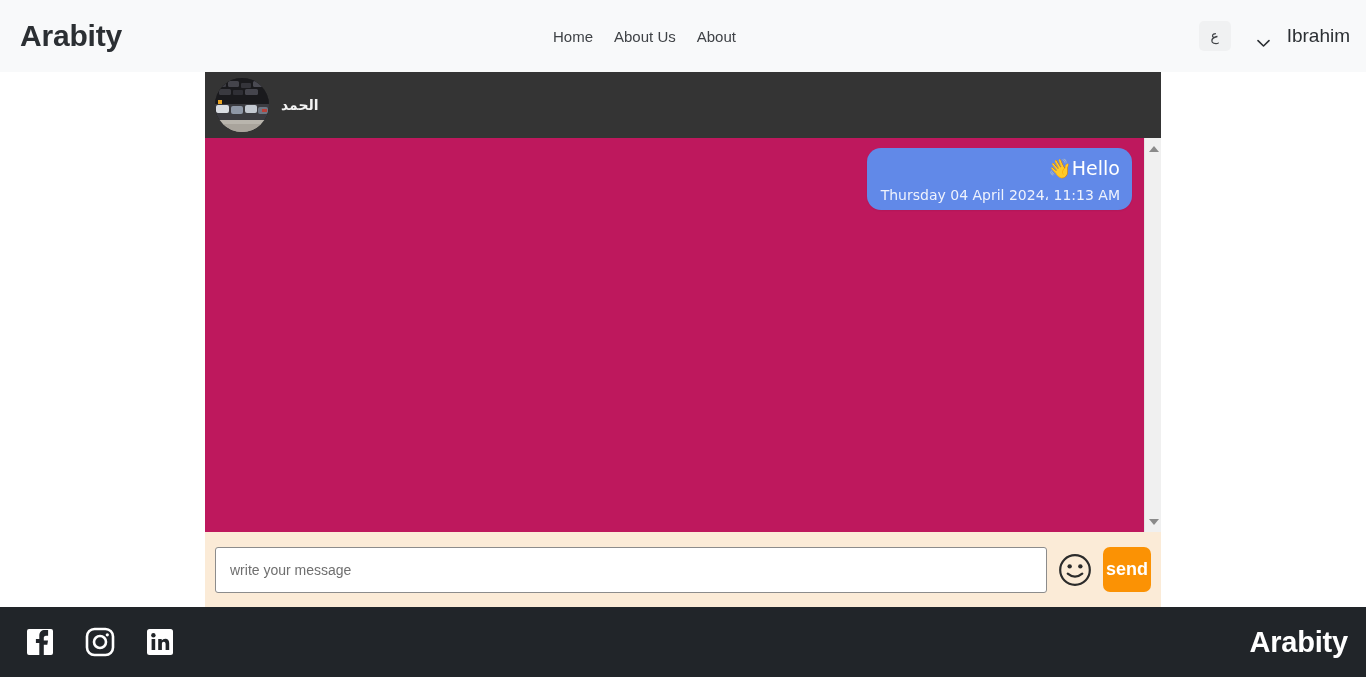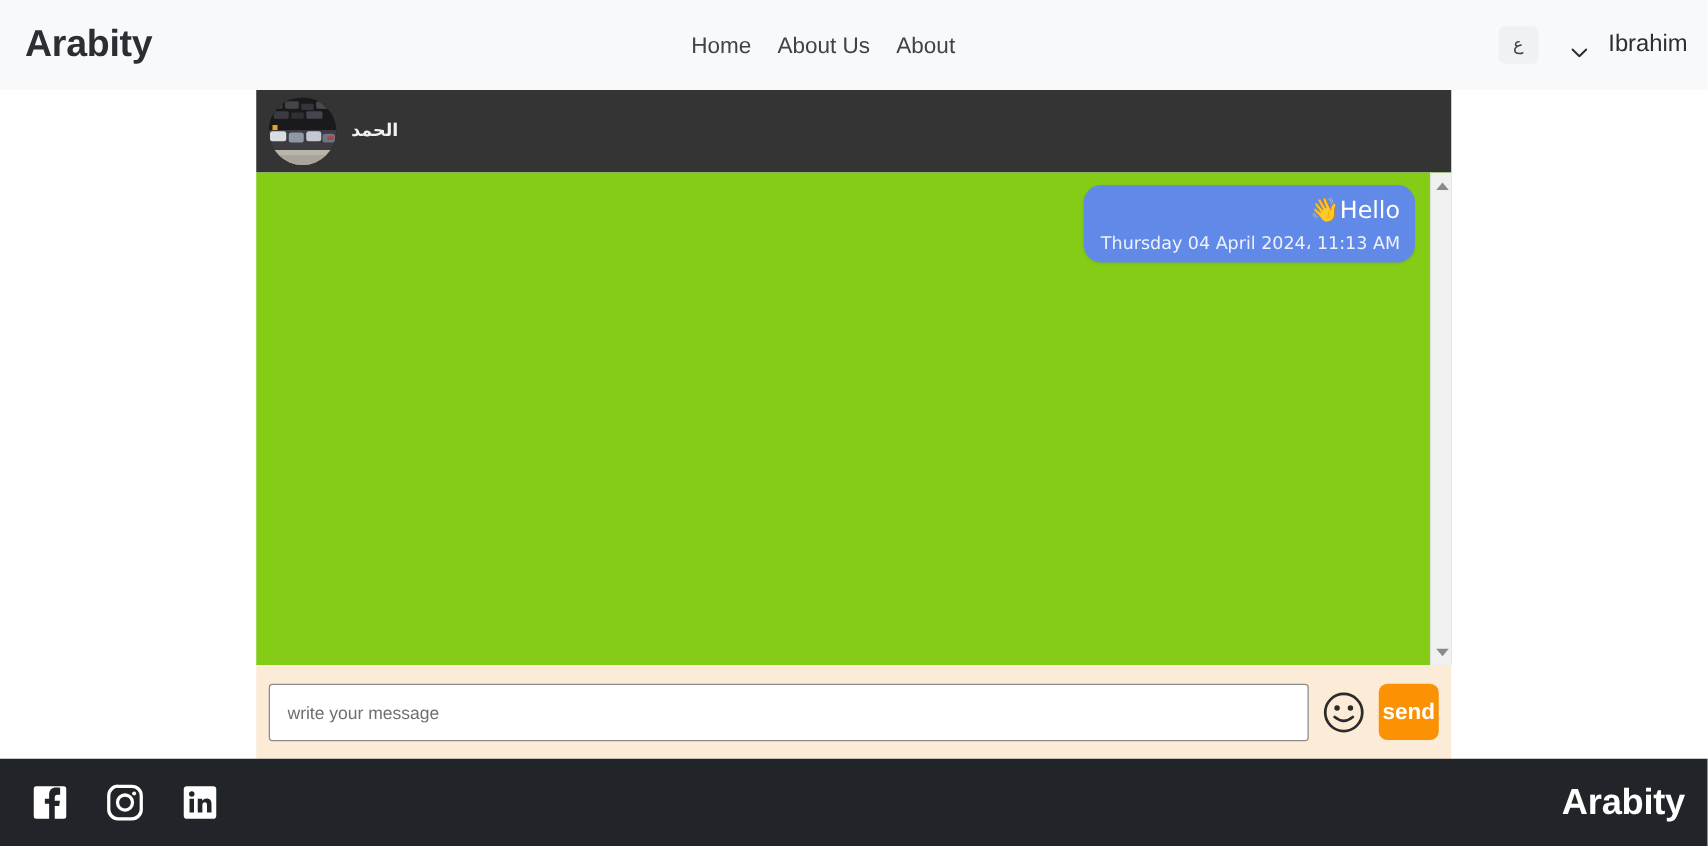--- a/index.html
+++ b/index.html
@@ -31,21 +31,21 @@
     letter-spacing: -0.2px;
   }
   .nav-links {
     position: absolute;
     left: 553px;
     display: flex;
     align-items: center;
     gap: 21px;
   }
   .nav-link {
-    font-size: 18px;
+    font-size: 15px;
     color: #3f4246;
     text-decoration: none;
     white-space: nowrap;
   }
   .nav-right {
     position: absolute;
     right: 16px;
     display: flex;
     align-items: center;
     gap: 26px;
@@ -114,21 +114,21 @@
     font-size: 14px;
     font-family: "DejaVu Sans", sans-serif;
     direction: rtl;
     font-weight: bold;
   }
 
   
   .chat-body {
     position: relative;
     height: 394px;
-    background: #84cc16;
+    background: #be185d;
     overflow: hidden;
   }
   .messages {
     position: absolute;
     inset: 0 17px 0 0;
     padding: 10px 12px 0 12px;
     display: flex;
     flex-direction: column;
     align-items: flex-end;
   }

